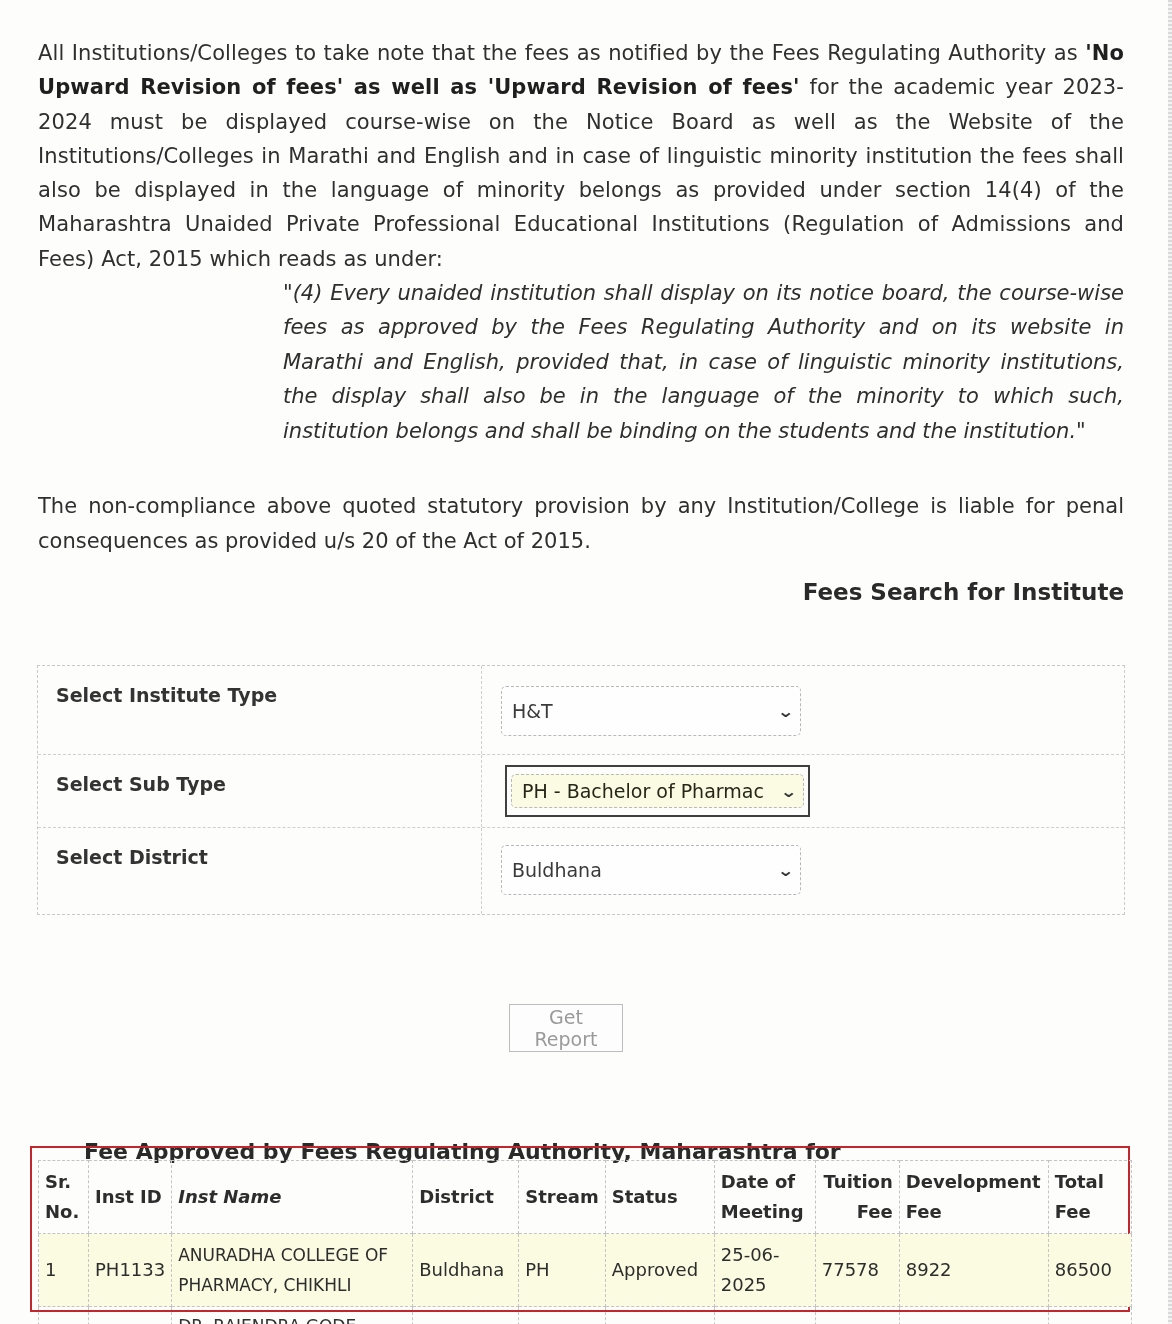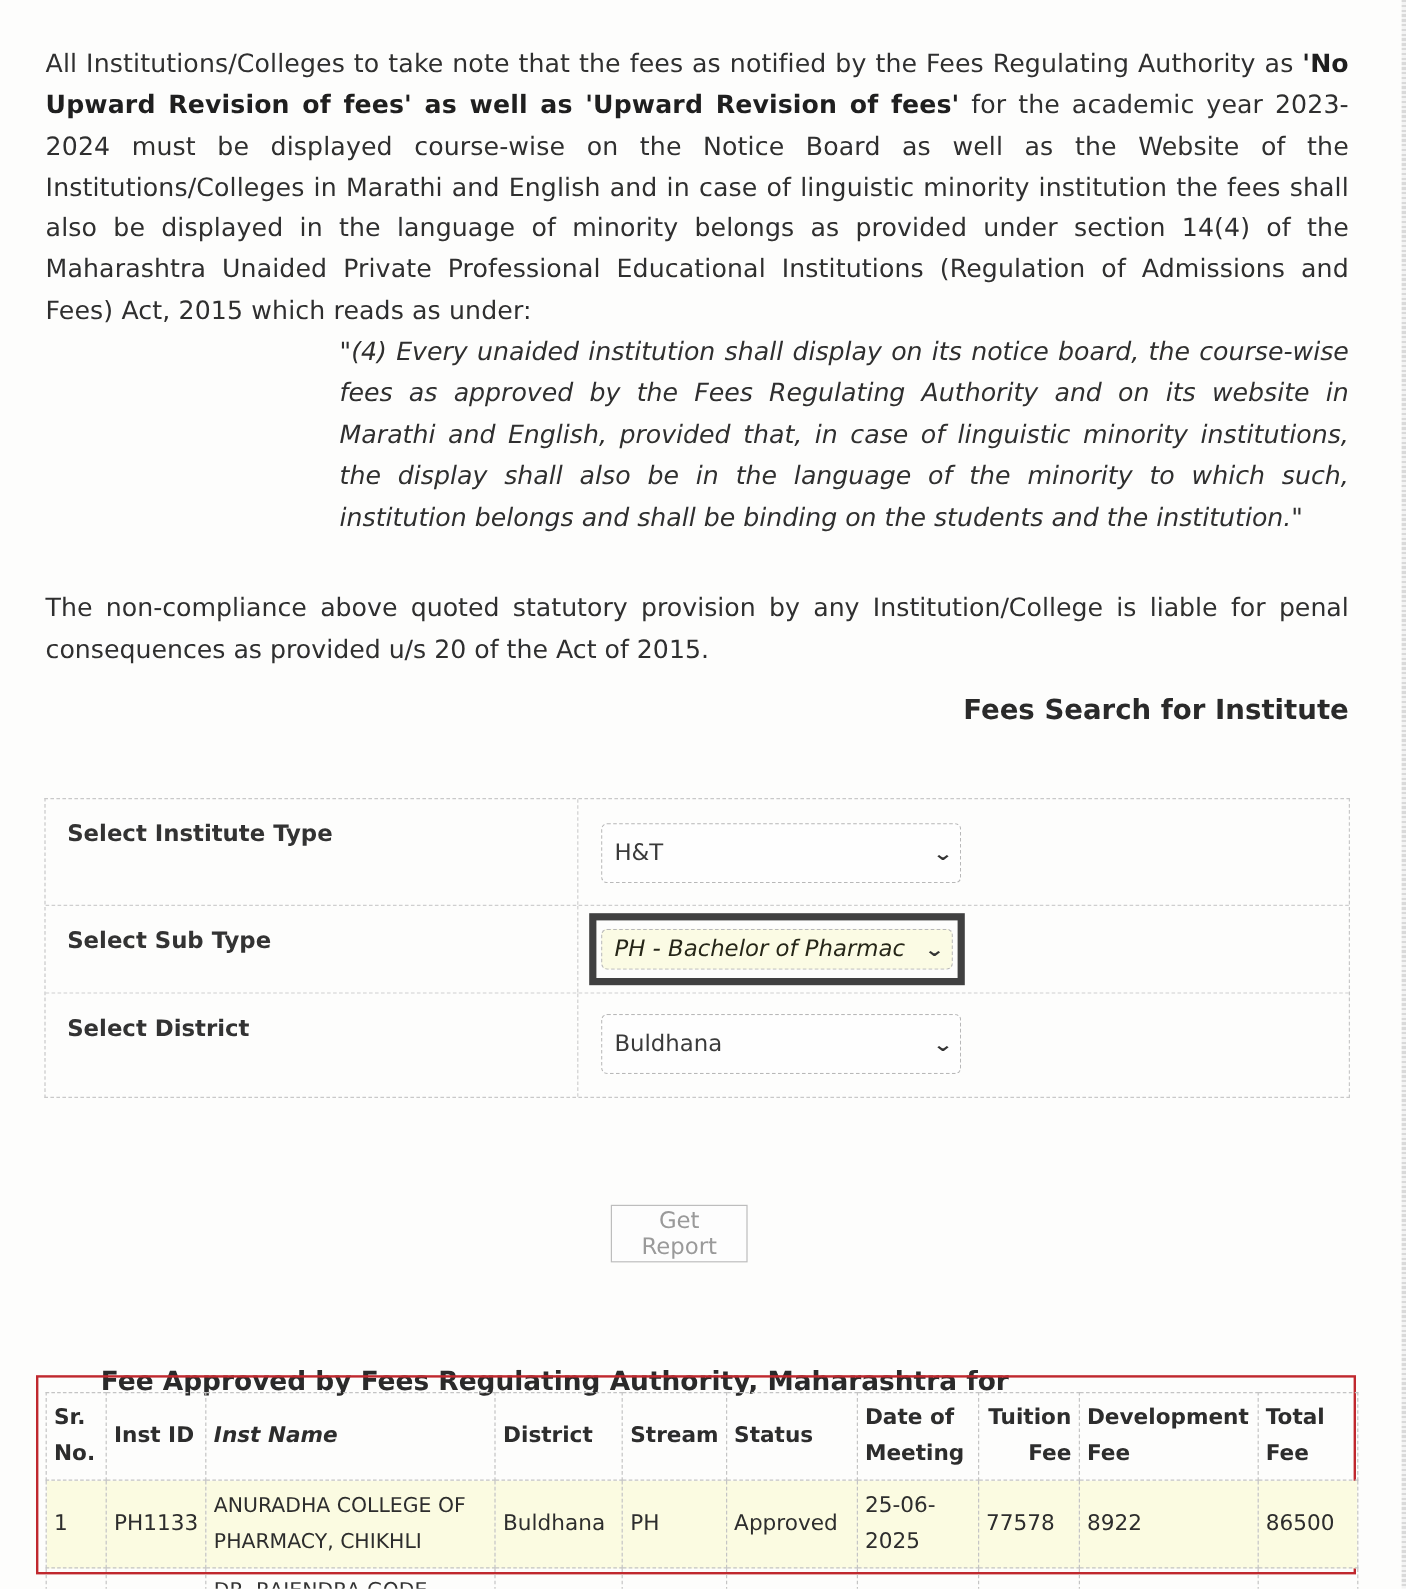--- a/index.html
+++ b/index.html
@@ -93,33 +93,32 @@
       background: #fefefe;
     }
     .select-box .chev {
       font-size: 16px;
       color: #333;
       font-weight: bold;
       transform: scaleX(1.3);
       margin-right: 4px;
     }
     .highlight-frame {
-      border: 6px solid #404040;
+      border: 2px solid #404040;
       padding: 7px 4px;
       display: inline-block;
-      font-style: italic;
     }
     .highlight-frame .select-box {
       background: #fbfbe4;
       height: 34px;
       width: 293px;
       color: #262618;
     }
     .row1 { height: 88px; }
-    .row2 { height: 72px; }
+    .row2 { height: 72px; gap: 14px; }
     .row3 { height: 86px; }
     .row1 .form-input-cell { align-items: flex-start; padding-top: 20px; }
     .row3 .form-input-cell { align-items: flex-start; padding-top: 17px; }
 
     .get-report {
       position: absolute;
       left: 509px;
       top: 1004px;
       width: 114px;
       height: 48px;

